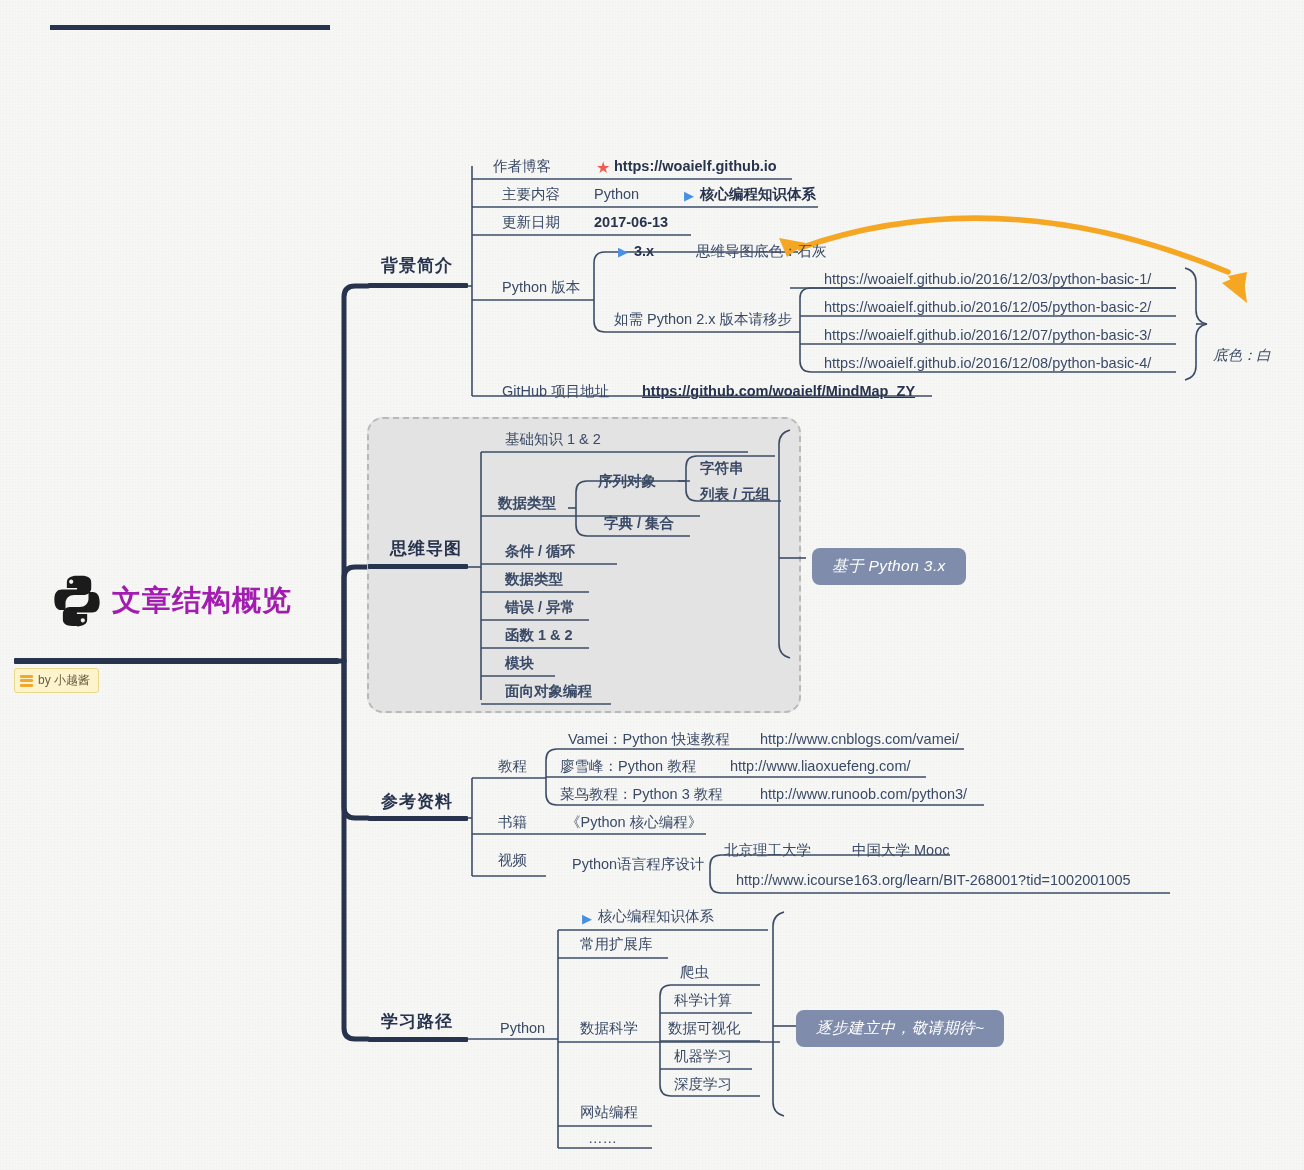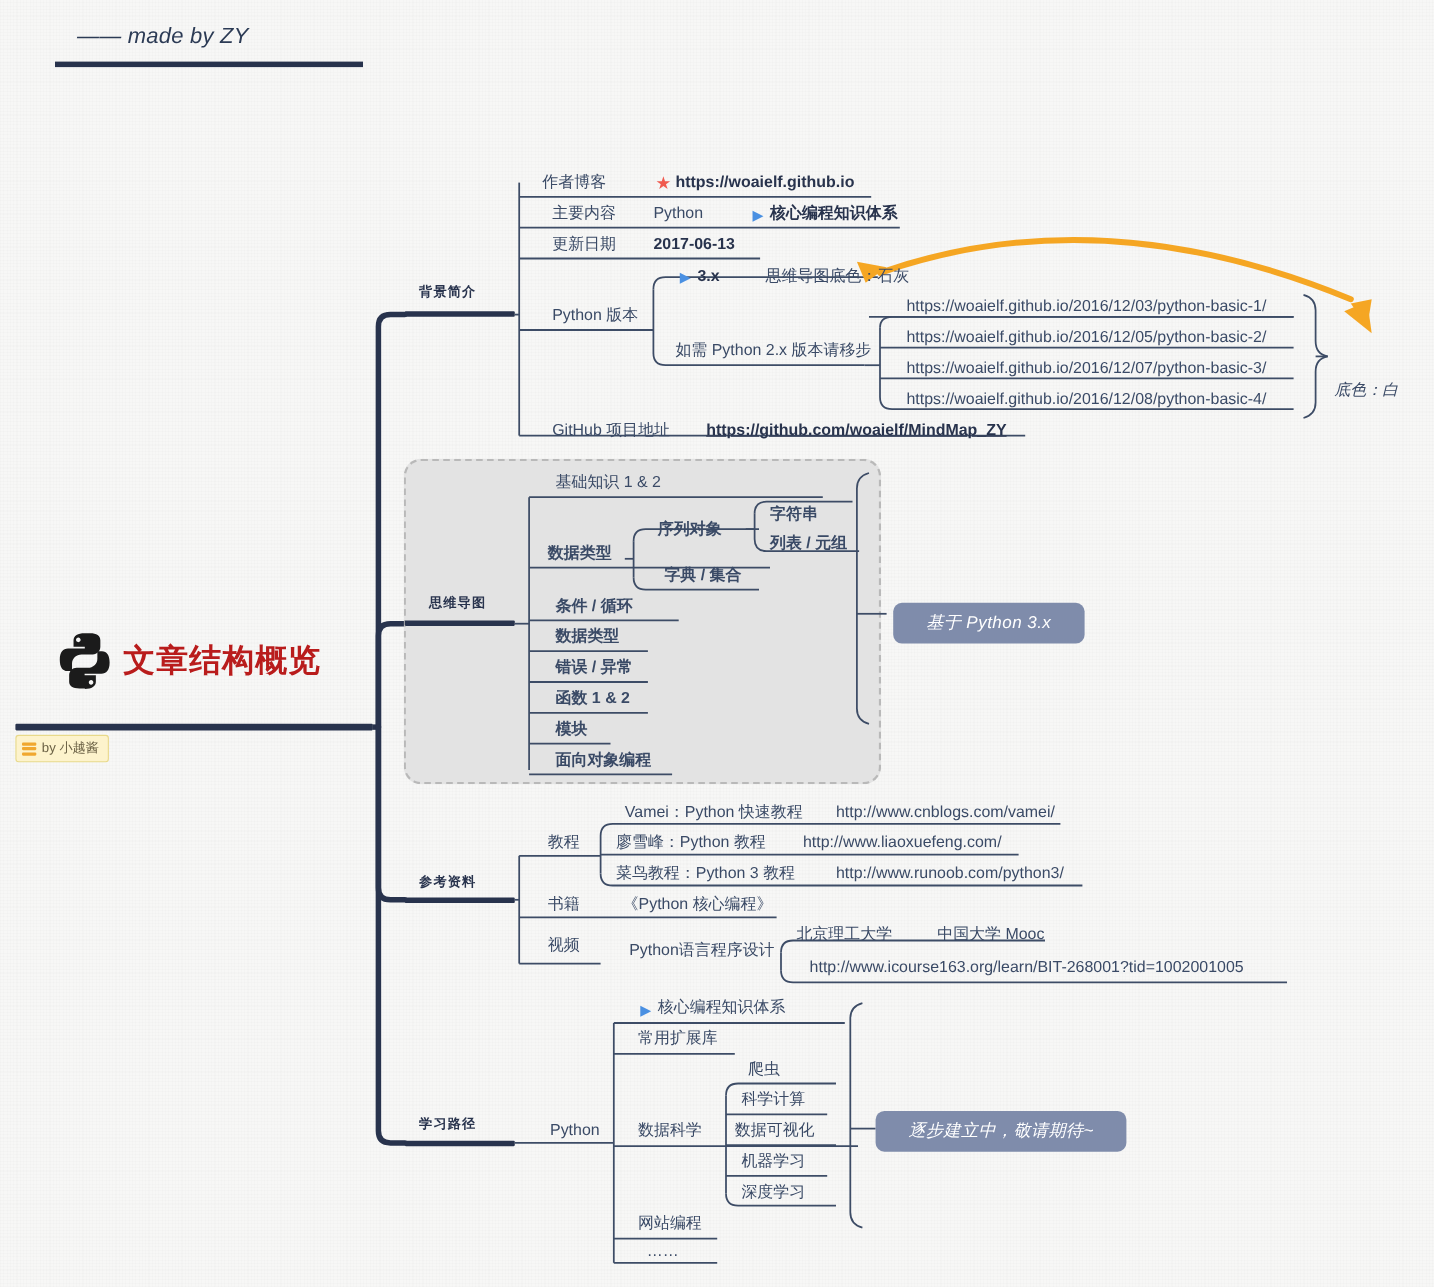--- a/index.html
+++ b/index.html
@@ -16,64 +16,63 @@
   
   #header{left:50px;top:18px;width:290px;}
   #header .hline{
     font-style:italic;font-size:20px;color:#2c3b55;letter-spacing:.2px;
     line-height:31px;white-space:nowrap;
   }
   #header .hline.second{padding-left:20px;}
   #header .hrule{height:5px;background:#28334d;margin-top:7px;width:280px;}
   
   #center-node{left:48px;top:572px;display:flex;align-items:center;}
-  #center-title{font-size:29px;font-weight:bold;color:#b91c1c;letter-spacing:1px;margin-left:6px;}
+  #center-title{font-size:29px;font-weight:bold;color:#a21caf;letter-spacing:1px;margin-left:6px;}
   #center-rule{left:14px;top:658px;width:325px;height:6px;background:#28334d;border-radius:1px;}
   #center-note{
     left:14px;top:668px;background:#fdf3cc;border:1px solid #e8d98a;
     border-radius:3px;padding:3px 8px 3px 5px;display:flex;align-items:center;gap:5px;
     font-size:12px;color:#6a6044;
   }
   .note-icon{display:inline-block;width:13px;height:12px;position:relative;}
   .note-icon i{position:absolute;left:0;width:13px;height:3px;background:#f0a830;border-radius:1px;display:block;}
   .note-icon i:nth-child(1){top:0;}
   .note-icon i:nth-child(2){top:4.5px;}
   .note-icon i:nth-child(3){top:9px;}
   
   .node{
     position:absolute;white-space:nowrap;font-size:14.5px;color:#3a4a66;
     line-height:17px;
   }
   .node.bold{font-weight:bold;color:#28334d;}
-  .node.branch{font-size:12px;font-weight:bold;color:#28334d;letter-spacing:1px;}
+  .node.branch{font-size:17px;font-weight:bold;color:#28334d;letter-spacing:1px;}
   
   .ul{position:absolute;height:1.6px;background:#3d4c66;}
   .ul.thick{height:5px;background:#28334d;border-radius:1px;}
   
   
   .badge{
     position:absolute;background:#7f8cab;color:#fff;border-radius:8px;
-    padding:8px 30px;font-style:italic;font-size:15.5px;white-space:nowrap;
+    padding:8px 20px;font-style:italic;font-size:15.5px;white-space:nowrap;
     letter-spacing:.4px;
   }
   
   #mm-box{
     left:367px;top:417px;width:430px;height:292px;
     background:#e3e3e3;border:2.5px dashed #b9b9b9;border-radius:16px;
   }
   
   .star{color:#f05a4f;font-size:16px;line-height:1;}
   .tri{color:#4a90e2;font-size:13px;line-height:1;}
   svg.ink{position:absolute;overflow:visible;}
 </style>
 </head>
 <body>
 
 <div class="abs" id="header">
-  <div class="hline second">—— made by ZY</div>
   <div class="hrule"></div>
 </div>
 
 <div class="abs" id="center-node">
   <svg width="58" height="58" viewBox="0 0 64 64">
     <path fill="#1b1b1b" d="M31.8 4c-6.6 0-11 2.5-11 7.2v6.5h11.3v1.6H15.3c-4.9 0-8.3 3.4-8.3 11.3 0 7.4 2.7 11.4 7.7 11.4h4.6v-7.6c0-5.3 4.3-9.1 9.6-9.1h11.2c4.3 0 7.6-3.4 7.6-7.6v-6.5C47.7 6.5 44 4 37.4 4h-5.6zm-6.2 4.3c1.3 0 2.3 1.1 2.3 2.4s-1 2.3-2.3 2.3-2.3-1-2.3-2.3 1-2.4 2.3-2.4z"></path>
     <path fill="#1b1b1b" d="M32.2 60c6.6 0 11-2.5 11-7.2v-6.5H31.9v-1.6h16.8c4.9 0 8.3-3.4 8.3-11.3 0-7.4-2.7-11.4-7.7-11.4h-4.6v7.6c0 5.3-4.3 9.1-9.6 9.1H24c-4.3 0-7.6 3.4-7.6 7.6v6.5c0 4.2 3.7 6.7 10.3 6.7h5.5zm6.2-4.3c-1.3 0-2.3-1.1-2.3-2.4s1-2.3 2.3-2.3 2.3 1 2.3 2.3-1 2.4-2.3 2.4z"></path>
   </svg>
   <span id="center-title">文章结构概览</span>
 </div>

